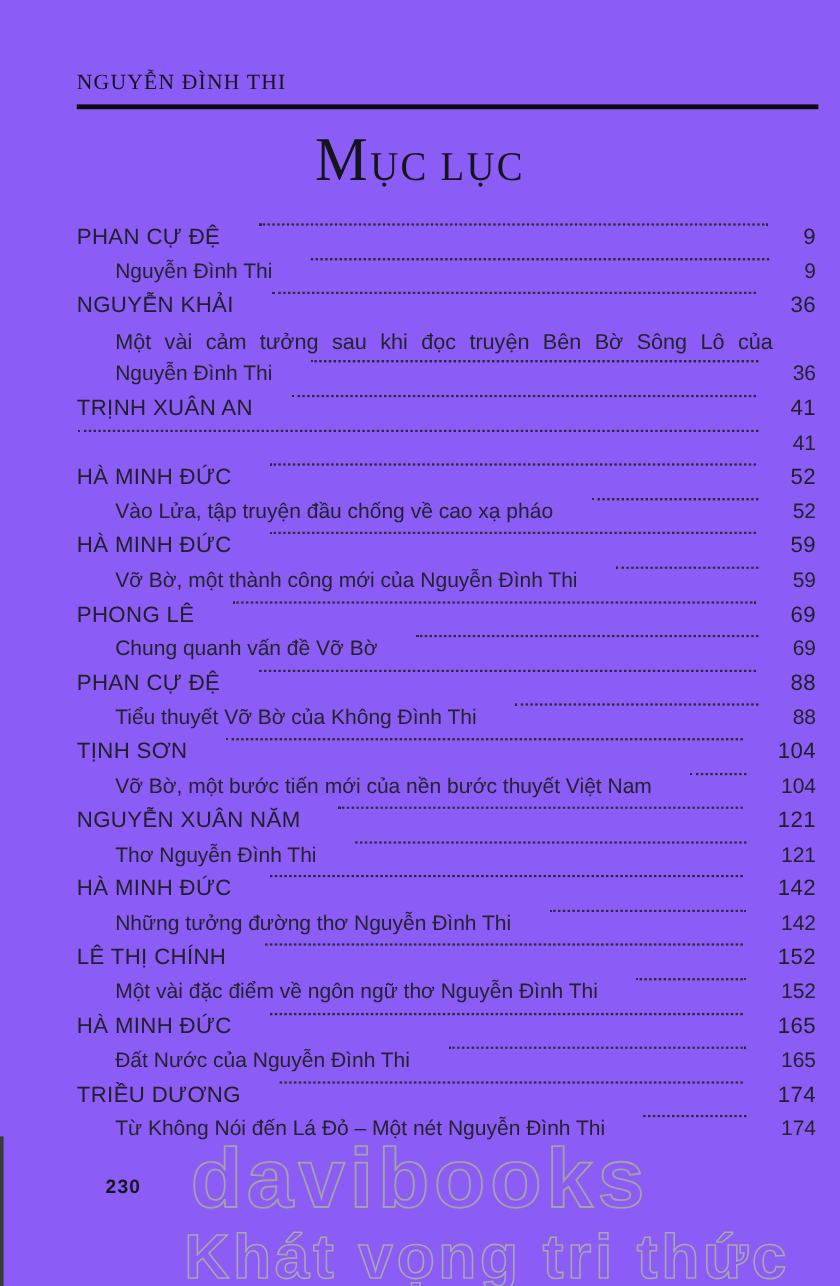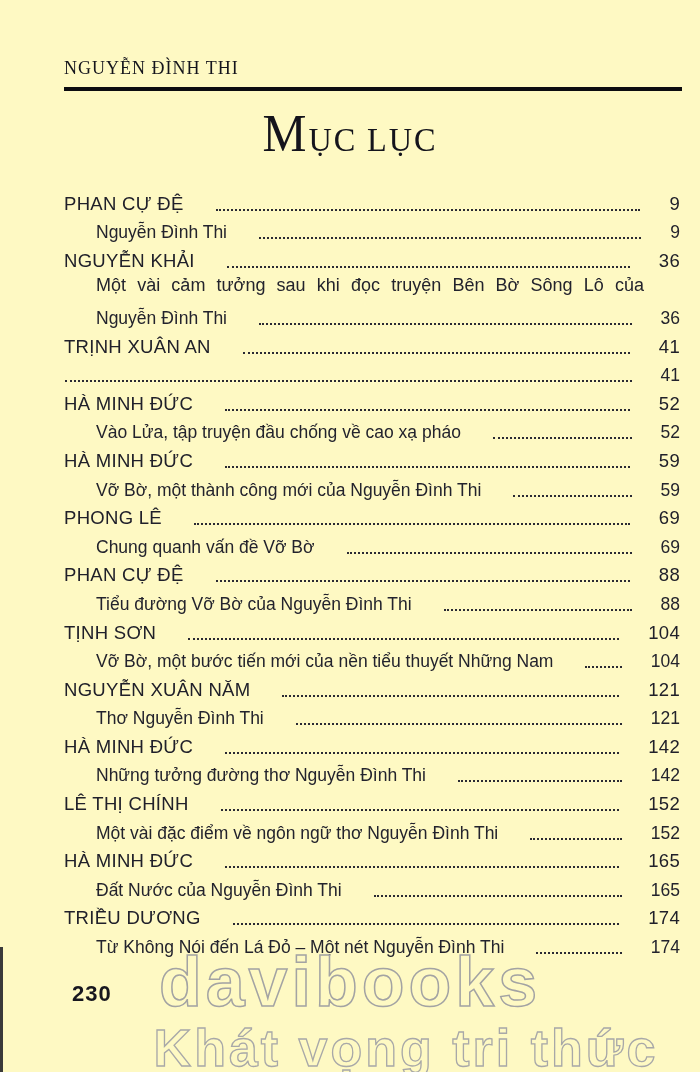--- a/index.html
+++ b/index.html
@@ -1,21 +1,21 @@
 <!DOCTYPE html>
 <html><head>
 <meta charset="utf-8">
 <style>
   html, body { margin: 0; padding: 0; background: #e8e8e8; }
   .page {
     position: relative;
     width: 700px;
     height: 1072px;
     margin: 0 auto;
-    background: #fef9c3;
+    background: #8b5cf6;
     overflow: hidden;
     font-family: "Liberation Sans", sans-serif;
     color: #1e1e28;
   }
 
   
   .running-header {
     position: absolute;
     left: 64px;
     top: 58px;
@@ -54,21 +54,21 @@
 
   
   .toc {
     position: absolute;
     left: 64px;
     right: 20px;
     top: 186px;
   }
   .line {
     display: flex;
-    align-items: flex-end;
+    align-items: flex-start;
     height: 28.6px;
     overflow: hidden;
     gap: 28px;
   }
   .line .label {
     white-space: nowrap;
     margin-right: 3px;
     line-height: 22px;
   }
   .line.author { font-size: 18.5px; letter-spacing: 0.3px; color: #20202a; }
@@ -93,23 +93,23 @@
     padding-left: 32px;
     padding-right: 36px;
     text-align: justify;
     text-align-last: justify;
     overflow: hidden;
   }
 
   
   .folio {
     position: absolute;
-    left: 72px;
+    left: 88px;
     top: 981px;
-    font-size: 22px;
+    font-size: 16px;
     font-weight: bold;
     letter-spacing: 1px;
     color: #17171f;
   }
   .watermark-1 {
     position: absolute;
     left: 50%;
     transform: translateX(-50%);
     top: 942px;
     font-size: 70px;
@@ -219,32 +219,32 @@
       <span class="dots"></span>
       <span class="pg">69</span>
     </div>
 
     <div class="line author">
       <span class="label">PHAN CỰ ĐỆ</span>
       <span class="dots"></span>
       <span class="pg">88</span>
     </div>
     <div class="line work">
-      <span class="label">Tiểu đường Vỡ Bờ của Nguyễn Đình Thi</span>
+      <span class="label">Tiểu thuyết Vỡ Bờ của Không Đình Thi</span>
       <span class="dots"></span>
       <span class="pg">88</span>
     </div>
 
     <div class="line author">
       <span class="label">TỊNH SƠN</span>
       <span class="dots"></span>
       <span class="pg">104</span>
     </div>
     <div class="line work">
-      <span class="label">Vỡ Bờ, một bước tiến mới của nền tiểu thuyết Những Nam</span>
+      <span class="label">Vỡ Bờ, một bước tiến mới của nền bước thuyết Việt Nam</span>
       <span class="dots"></span>
       <span class="pg">104</span>
     </div>
 
     <div class="line author">
       <span class="label">NGUYỄN XUÂN NĂM</span>
       <span class="dots"></span>
       <span class="pg">121</span>
     </div>
     <div class="line work">

